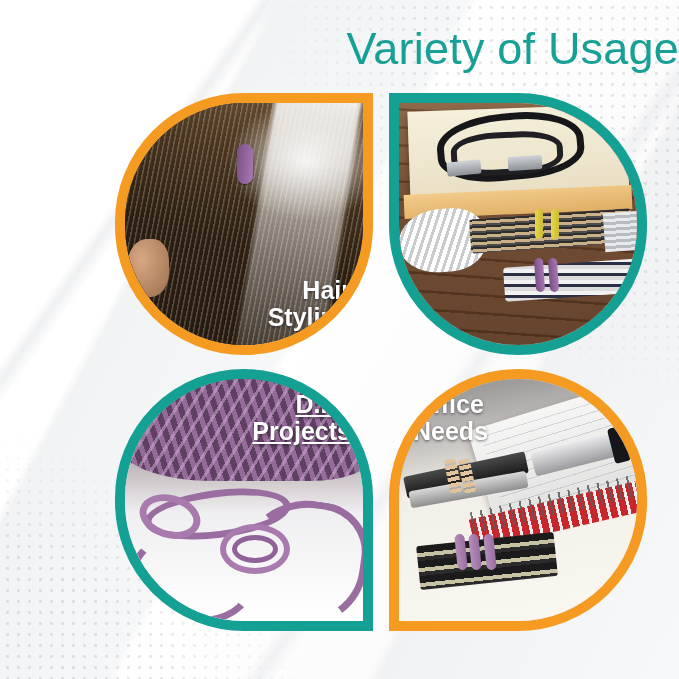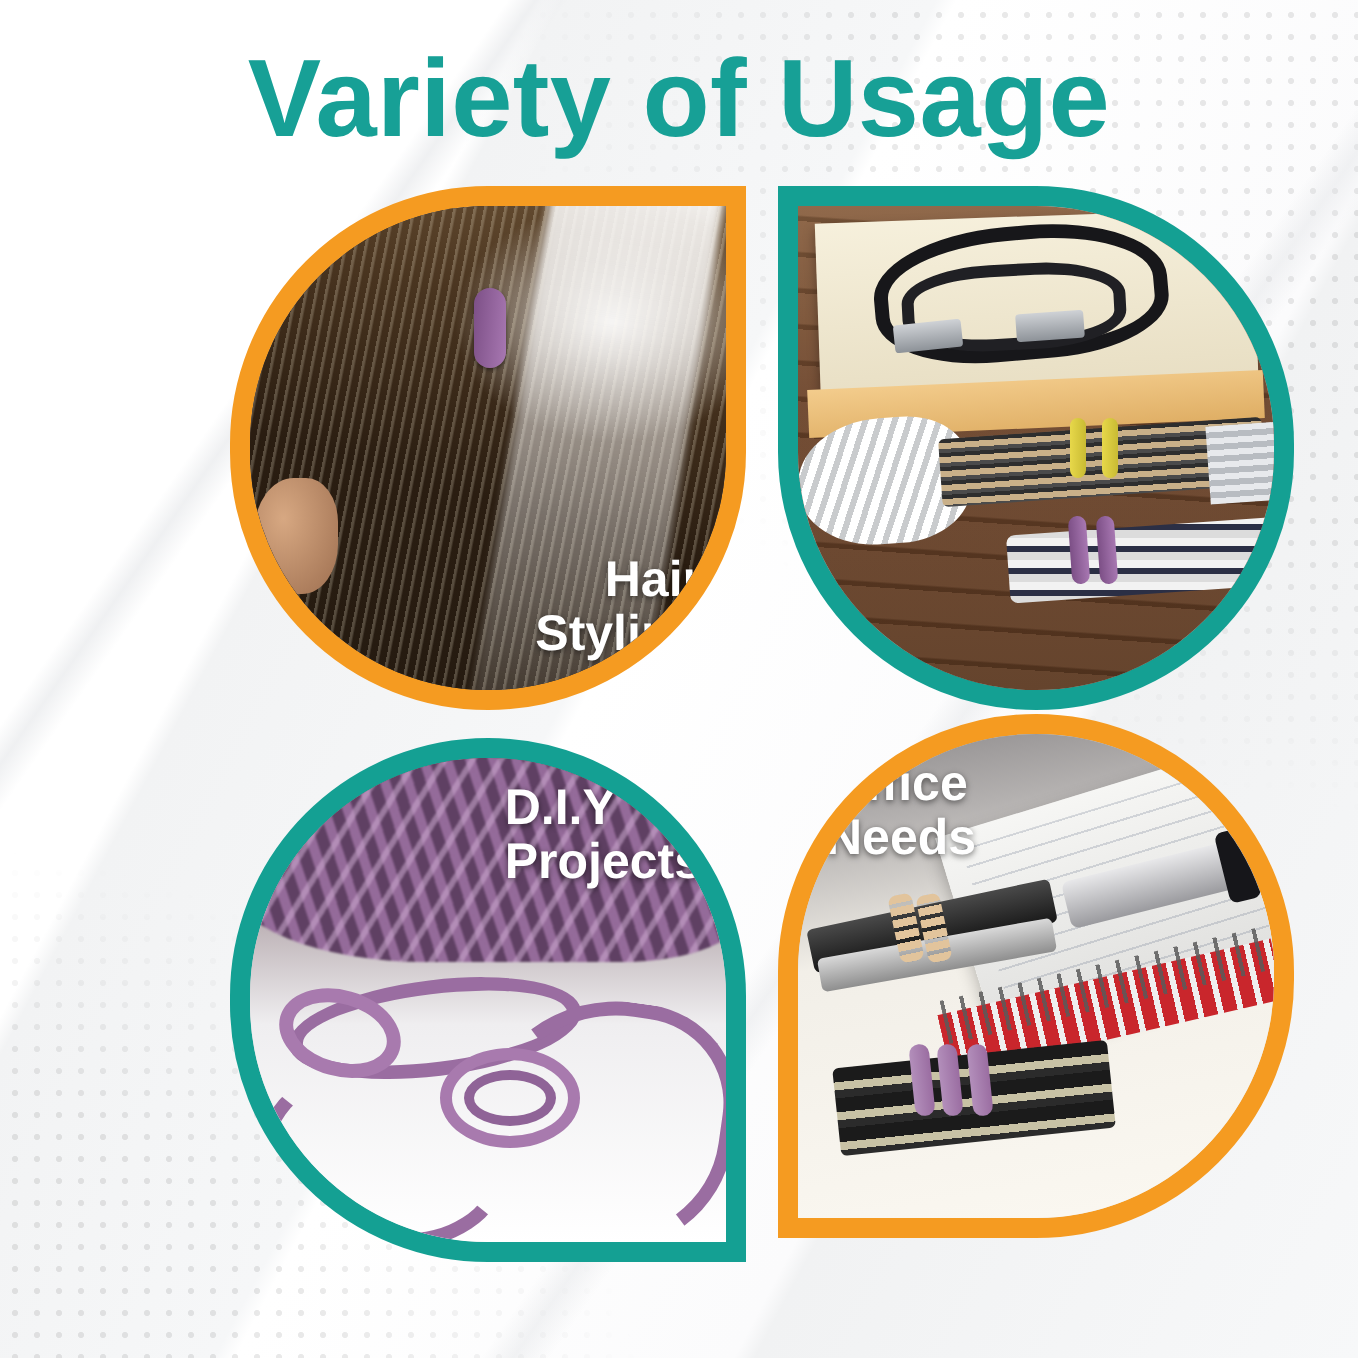--- a/index.html
+++ b/index.html
@@ -32,23 +32,23 @@
   }
   .sheen{
     position:absolute;inset:0;pointer-events:none;
     background:
       linear-gradient(125deg, rgba(255,255,255,0) 0%, rgba(255,255,255,0) 22%, rgba(226,228,231,0.55) 23.2%, rgba(255,255,255,0) 24.6%, rgba(255,255,255,0) 100%),
       linear-gradient(125deg, rgba(255,255,255,0) 0%, rgba(255,255,255,0) 62%, rgba(226,228,231,0.45) 63.4%, rgba(255,255,255,0) 65%, rgba(255,255,255,0) 100%);
   }
 
   .title{
     position:absolute;left:0;right:0;top:23px;
-    text-align:center;
-    font-size:55px;line-height:52px;
-    font-weight:700;
+    text-align:right;
+    font-size:45px;line-height:52px;
+    font-weight:400;
     letter-spacing:0.2px;
     color:#17A096;
     white-space:nowrap;
   }
 
   .grid{position:absolute;left:0;top:0;width:679px;height:534px;margin-left:40px;}
 
   .petal{
     position:absolute;
     box-sizing:border-box;
@@ -70,40 +70,40 @@
     border-radius:0 130px 130px 130px;
   }
   
   .p-bl{
     left:75px;top:369px;width:258px;height:262px;
     border-color:#14A093;
     border-radius:130px 130px 0 130px;
   }
   
   .p-br{
-    left:349px;top:357px;width:258px;height:262px;
+    left:349px;top:369px;width:258px;height:262px;
     border-color:#F59B21;
     border-radius:130px 130px 130px 0;
   }
 
   .photo{position:absolute;inset:0;}
 
   .cap{
     position:absolute;
     color:#ffffff;
     font-weight:700;
     font-size:25px;
     line-height:27px;
     text-shadow:0 1px 3px rgba(0,0,0,0.55);
     white-space:pre-line;
     z-index:5;
   }
   .cap-br{right:12px;bottom:14px;text-align:right;}
   .cap-bl{left:14px;bottom:14px;text-align:left;}
-  .cap-tr{right:12px;top:12px;text-align:left;}
+  .cap-tr{right:12px;top:12px;text-align:right;text-decoration:underline;}
   .cap-tl{left:14px;top:12px;text-align:left;}
 
   
   
   .art-hair{
     background:
       radial-gradient(ellipse 60% 45% at 76% 24%, rgba(255,255,255,0.85) 0%, rgba(255,255,255,0) 55%),
       linear-gradient(196deg, #6d5336 0%, #4a3520 26%, #2a1d11 58%, #241a10 100%),
       #2a1d11;
   }

